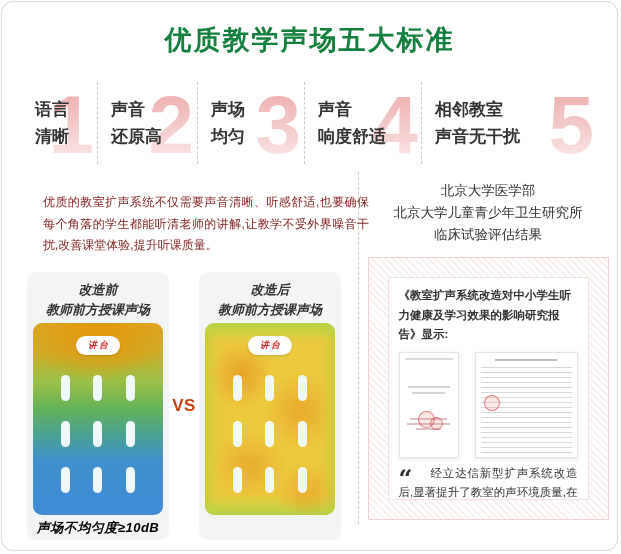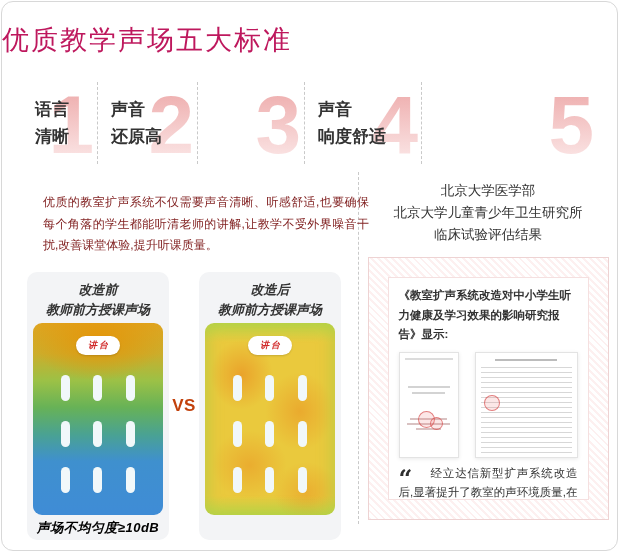--- a/index.html
+++ b/index.html
@@ -1,19 +1,19 @@
 <!DOCTYPE html>
 <html><head>
 <meta charset="utf-8">
 <style>
   html,body{margin:0;padding:0;background:#fff;}
   body{width:621px;height:554px;font-family:"Liberation Sans","DejaVu Sans",sans-serif;overflow:hidden;}
   .page{position:relative;width:617px;height:550px;margin:1px;border:1px solid #d8d8d8;border-radius:12px;background:#fff;box-sizing:border-box;overflow:hidden;}
   
-  .title{margin-top:22px;text-align:left;font-size:27px;font-weight:400;color:#be185d;letter-spacing:2px;line-height:1.2;}
+  .title{margin-top:22px;text-align:center;font-size:27px;font-weight:700;color:#15803d;letter-spacing:2px;line-height:1.2;}
   
   .standards{display:flex;margin:26px 20px 0 20px;height:82px;}
   .std{position:relative;box-sizing:border-box;border-right:1px dashed #c9c9c9;height:100%;}
   .std:last-child{border-right:none;}
   .std1{width:76px;} .std2{width:100px;} .std3{width:107px;} .std4{width:117px;} .std5{flex:1;}
   .std-num{position:absolute;right:3px;top:50%;transform:translateY(-47%);font-size:82px;font-weight:800;line-height:1;color:#f3bdbd;background:linear-gradient(180deg,#eda9a9 0%,#fbe7e7 95%);-webkit-background-clip:text;background-clip:text;-webkit-text-fill-color:transparent;}
   .std-label{position:absolute;left:13px;top:50%;transform:translateY(-50%);font-size:17px;font-weight:700;color:#333;line-height:1.55;white-space:pre-line;z-index:2;}
   .std2 .std-label,.std3 .std-label,.std4 .std-label,.std5 .std-label{left:13px;}
   
   .content{display:flex;margin-top:8px;height:352px;}
@@ -78,28 +78,32 @@
       <span class="std-label">语言
 清晰</span>
     </div>
     <div class="std std2">
       <span class="std-num">2</span>
       <span class="std-label">声音
 还原高</span>
     </div>
     <div class="std std3">
       <span class="std-num">3</span>
+      <span class="std-label">声场
+均匀</span>
     </div>
     <div class="std std4">
       <span class="std-num">4</span>
       <span class="std-label">声音
 响度舒适</span>
     </div>
     <div class="std std5">
       <span class="std-num">5</span>
+      <span class="std-label">相邻教室
+声音无干扰</span>
     </div>
   </div>
 
   <div class="content">
 
     <div class="left-col">
       <p class="intro">优质的教室扩声系统不仅需要声音清晰、听感舒适,也要确保每个角落的学生都能听清老师的讲解,让教学不受外界噪音干扰,改善课堂体验,提升听课质量。</p>
 
       <div class="compare">
 

